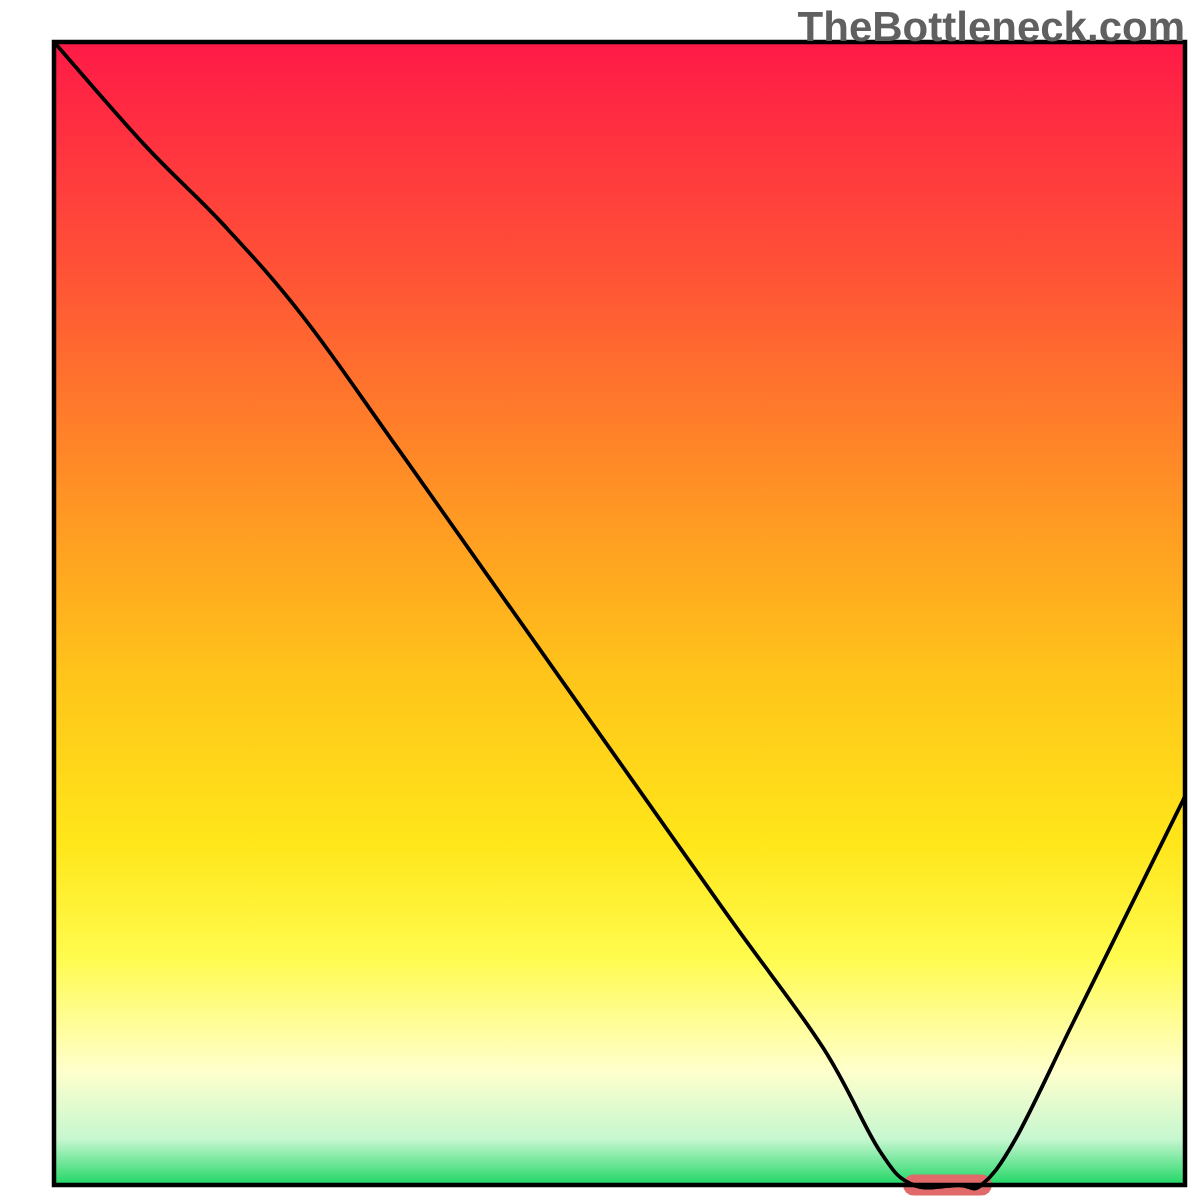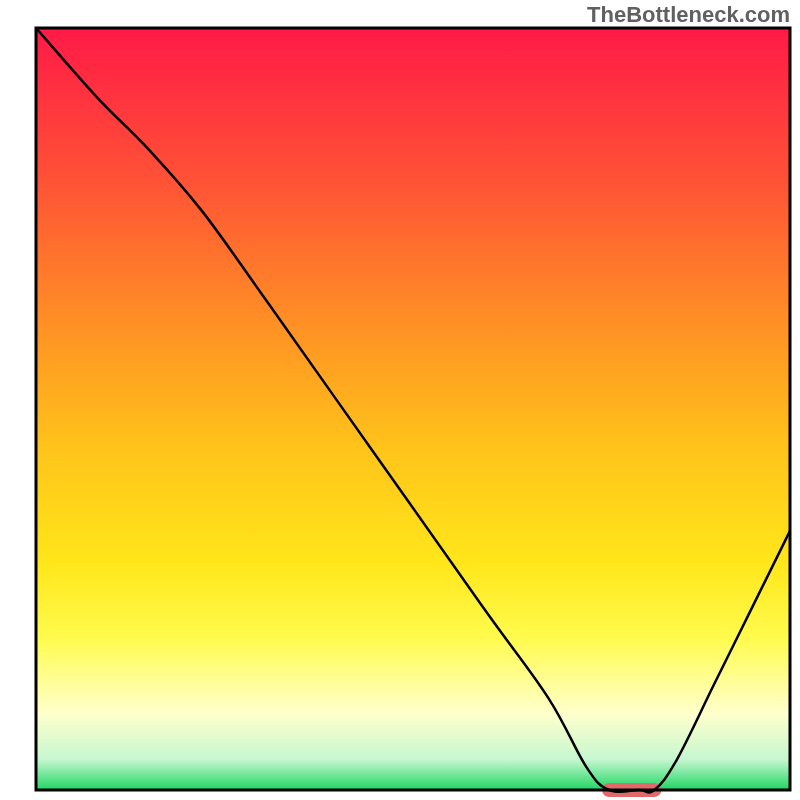--- a/index.html
+++ b/index.html
@@ -12,21 +12,21 @@
   }
   .chart-container {
     position: relative;
     width: 800px;
     height: 800px;
   }
   .watermark {
     position: absolute;
     top: 2px;
     right: 10px;
-    font-size: 22px;
+    font-size: 28px;
     font-weight: bold;
     color: #606060;
     z-index: 10;
   }
   svg.plot {
     display: block;
   }
 </style>
 </head>
 <body>

